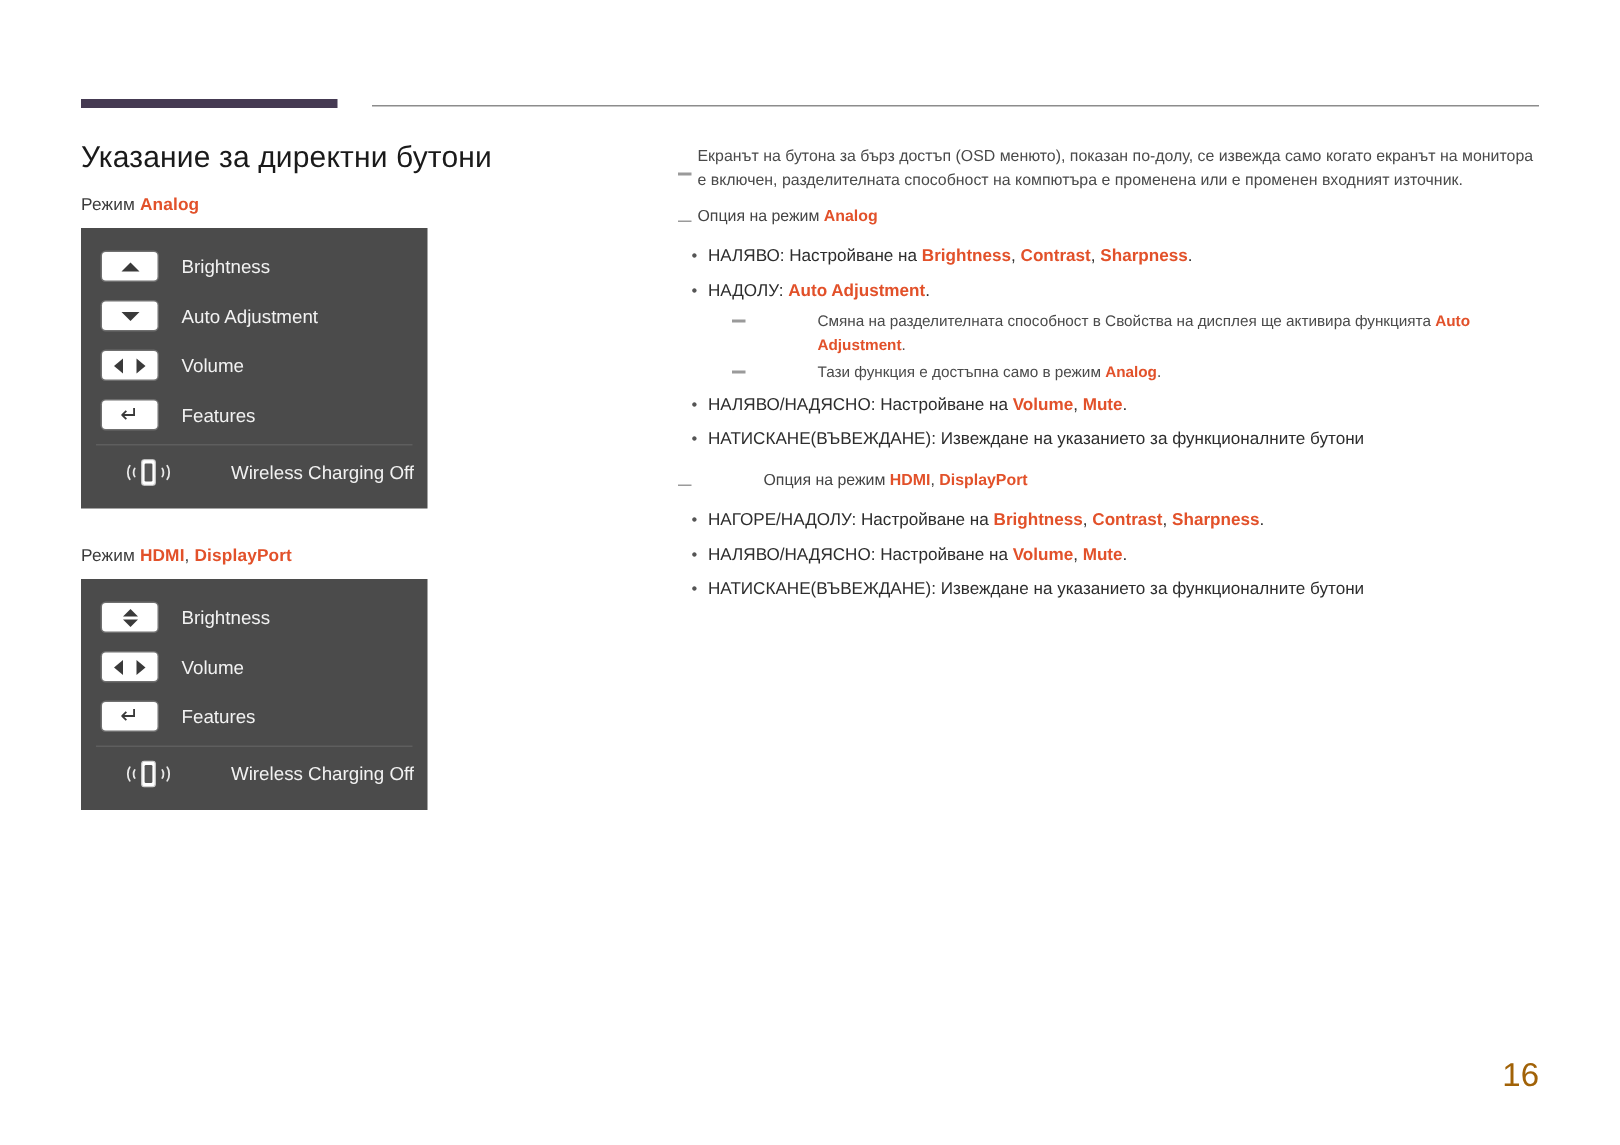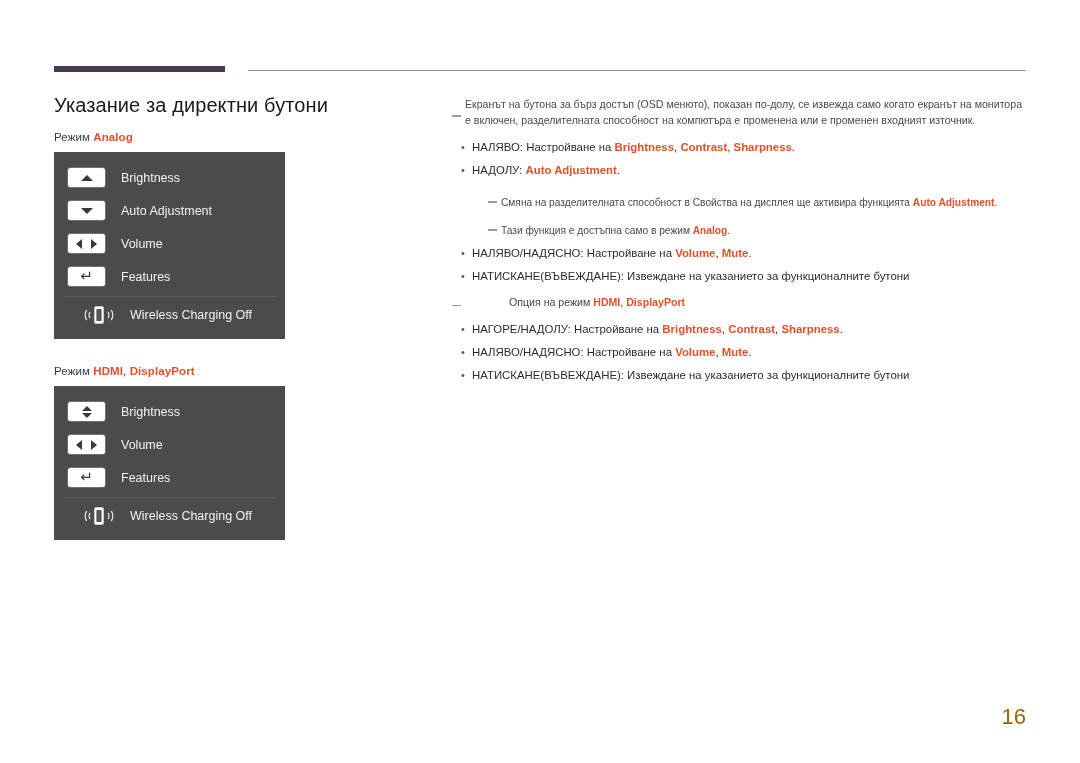--- a/index.html
+++ b/index.html
@@ -96,20 +96,21 @@
     white-space: nowrap;
   }
   .osd-sep {
     height: 1px;
     background: #5e5e5e;
     margin: 3px 10px 0 10px;
   }
   .osd-row.wireless {
     padding-left: 28px;
     height: 36px;
+    gap: 24px;
   }
   .osd-row.wireless .osd-label { margin-left: 14px; }
 
   
   .tri {
     width: 0; height: 0;
     display: inline-block;
   }
   .tri-up   { border-left: 6px solid transparent; border-right: 6px solid transparent; border-bottom: 6px solid #3a3a3a; }
   .tri-down { border-left: 6px solid transparent; border-right: 6px solid transparent; border-top: 6px solid #3a3a3a; }
@@ -181,21 +182,22 @@
     line-height: 1.5;
   }
   .bullet-body {
     font-size: 11.4px;
     line-height: 1.5;
     color: #2d2d2d;
   }
   .sub-note {
     display: flex;
     align-items: flex-start;
-    margin: 13px 0 3px 36px;
+    margin: 1px 0 3px 36px;
+    gap: 44px;
   }
   .sub-note .dash { margin-top: 6px; }
   .sub-note-body {
     font-size: 10.2px;
     line-height: 1.5;
     color: #4a4a4a;
   }
   .hl { color: #e2512a; font-weight: bold; }
   .hl-plain { color: #2d2d2d; }
 
@@ -319,20 +321,27 @@
 
 </div>
 
 <div class="right-col">
 
   <div class="note">
     <span class="dash"></span>
     <span class="note-body">Екранът на бутона за бърз достъп (OSD менюто), показан по-долу, се извежда само когато екранът на монитора е включен, разделителната способност на компютъра е променена или е променен входният източник.</span>
   </div>
 
+  <div class="note level1">
+    <span class="dash"></span>
+    <span class="note-body">
+      <span>Опция на режим</span>
+      <span class="hl">Analog</span>
+    </span>
+  </div>
 
   <ul class="bullets">
 
     <li class="bullet">
       <span class="bullet-dot">•</span>
       <span class="bullet-body"><span>НАЛЯВО: Настройване на </span><span class="hl">Brightness</span><span class="hl-plain">, </span><span class="hl">Contrast</span><span class="hl-plain">, </span><span class="hl">Sharpness</span><span>.</span></span>
     </li>
 
     <li class="bullet">
       <span class="bullet-dot">•</span>

